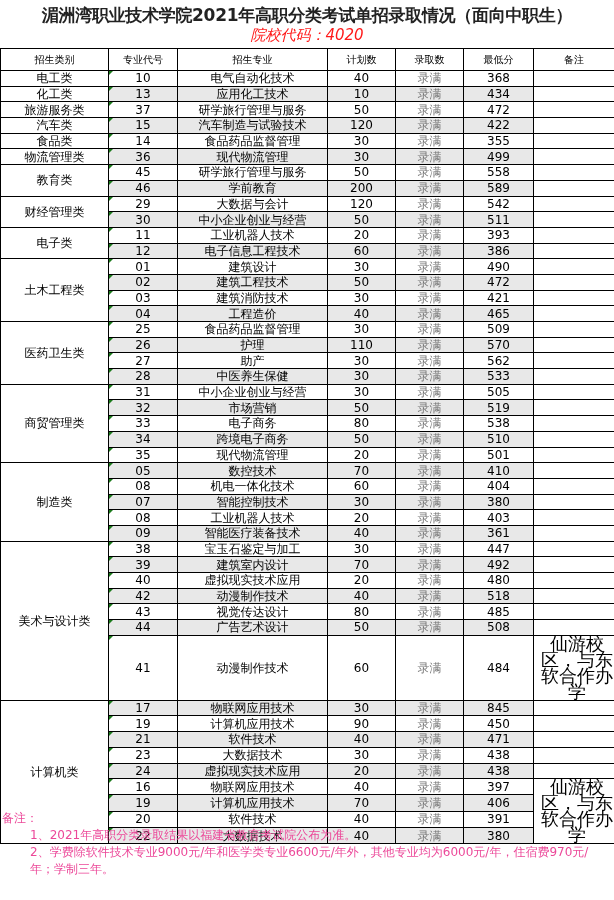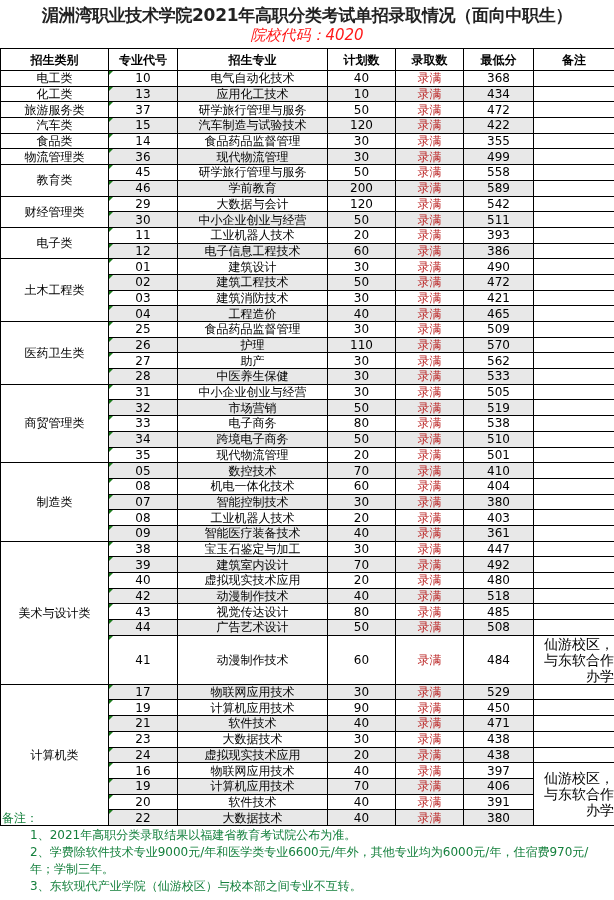--- a/index.html
+++ b/index.html
@@ -6,29 +6,29 @@
   body { width:614px; height:900px; position:relative; overflow:hidden;
          font-family:"DejaVu Sans","Liberation Sans",sans-serif; color:#000; }
   .title { position:absolute; top:4px; left:0; width:614px; text-align:center;
            font-size:17px; font-weight:bold; color:#222; white-space:nowrap; letter-spacing:-0.3px; }
   .subtitle { position:absolute; top:26px; left:0; width:614px; text-align:center;
               font-size:15px; color:#ff1a1a;font-style:italic; }
   table { position:absolute; top:48px; left:0; width:614px; border-collapse:collapse;
           table-layout:fixed; font-size:12px; }
   td, th { border:1px solid #000; text-align:center; padding:0; height:14.7px; line-height:14px;
            white-space:nowrap; overflow:hidden; }
-  th { font-weight:bold; height:21px; font-size:12px; }
+  th { font-weight:normal; height:21px; font-size:10px; }
   td.code { border-left:1px solid #000; position:relative; }
   td.code::before { content:""; position:absolute; left:0; top:0; border-top:4px solid #1a7a1a; border-right:4px solid transparent; }
   tr.alt td.stripe { background:#e8e8e8; }
-  td.status { color:#b91c1c; }
+  td.status { color:#737373; }
   td.cat { background:#fff; }
-  td.note { white-space:normal; line-height:16px; font-size:14px; text-align:right; padding-left:6px; }
+  td.note { white-space:normal; line-height:16px; font-size:18px; text-align:center; padding-left:6px; }
   tr.tall td { height:31px; }
-  .remarks { position:absolute; top:810px; left:2px; width:610px; font-size:12px; line-height:17px; color:#15803d; }
+  .remarks { position:absolute; top:810px; left:2px; width:610px; font-size:12px; line-height:17px; color:#ec4899; }
   .remarks .indent { padding-left:28px; }
 </style>
 </head>
 <body>
 
 <div class="title">湄洲湾职业技术学院2021年高职分类考试单招录取情况（面向中职生）</div>
 <div class="subtitle">院校代码：4020</div>
 
 <table>
   <colgroup>
@@ -361,21 +361,21 @@
         <td class="status stripe">录满</td>
         <td class="stripe">484</td>
         <td class="note">仙游校区，与东软合作办学</td>
       </tr>
       <tr class="alt">
         <td class="cat" rowspan="9">计算机类</td>
         <td class="code stripe">17</td>
         <td class="stripe">物联网应用技术</td>
         <td class="stripe">30</td>
         <td class="status stripe">录满</td>
-        <td class="stripe">529</td>
+        <td class="stripe">845</td>
         <td></td>
       </tr>
       <tr>
         <td class="code stripe">19</td>
         <td class="stripe">计算机应用技术</td>
         <td class="stripe">90</td>
         <td class="status stripe">录满</td>
         <td class="stripe">450</td>
         <td></td>
       </tr>
@@ -432,14 +432,13 @@
         <td class="status stripe">录满</td>
         <td class="stripe">380</td>
       </tr>
     </tbody>
 </table>
 
 <div class="remarks">
   <div>备注：</div>
   <div class="indent">1、2021年高职分类录取结果以福建省教育考试院公布为准。</div>
   <div class="indent">2、学费除软件技术专业9000元/年和医学类专业6600元/年外，其他专业均为6000元/年，住宿费970元/年；学制三年。</div>
-  <div class="indent">3、东软现代产业学院（仙游校区）与校本部之间专业不互转。</div>
 </div>
 
 </body></html>

